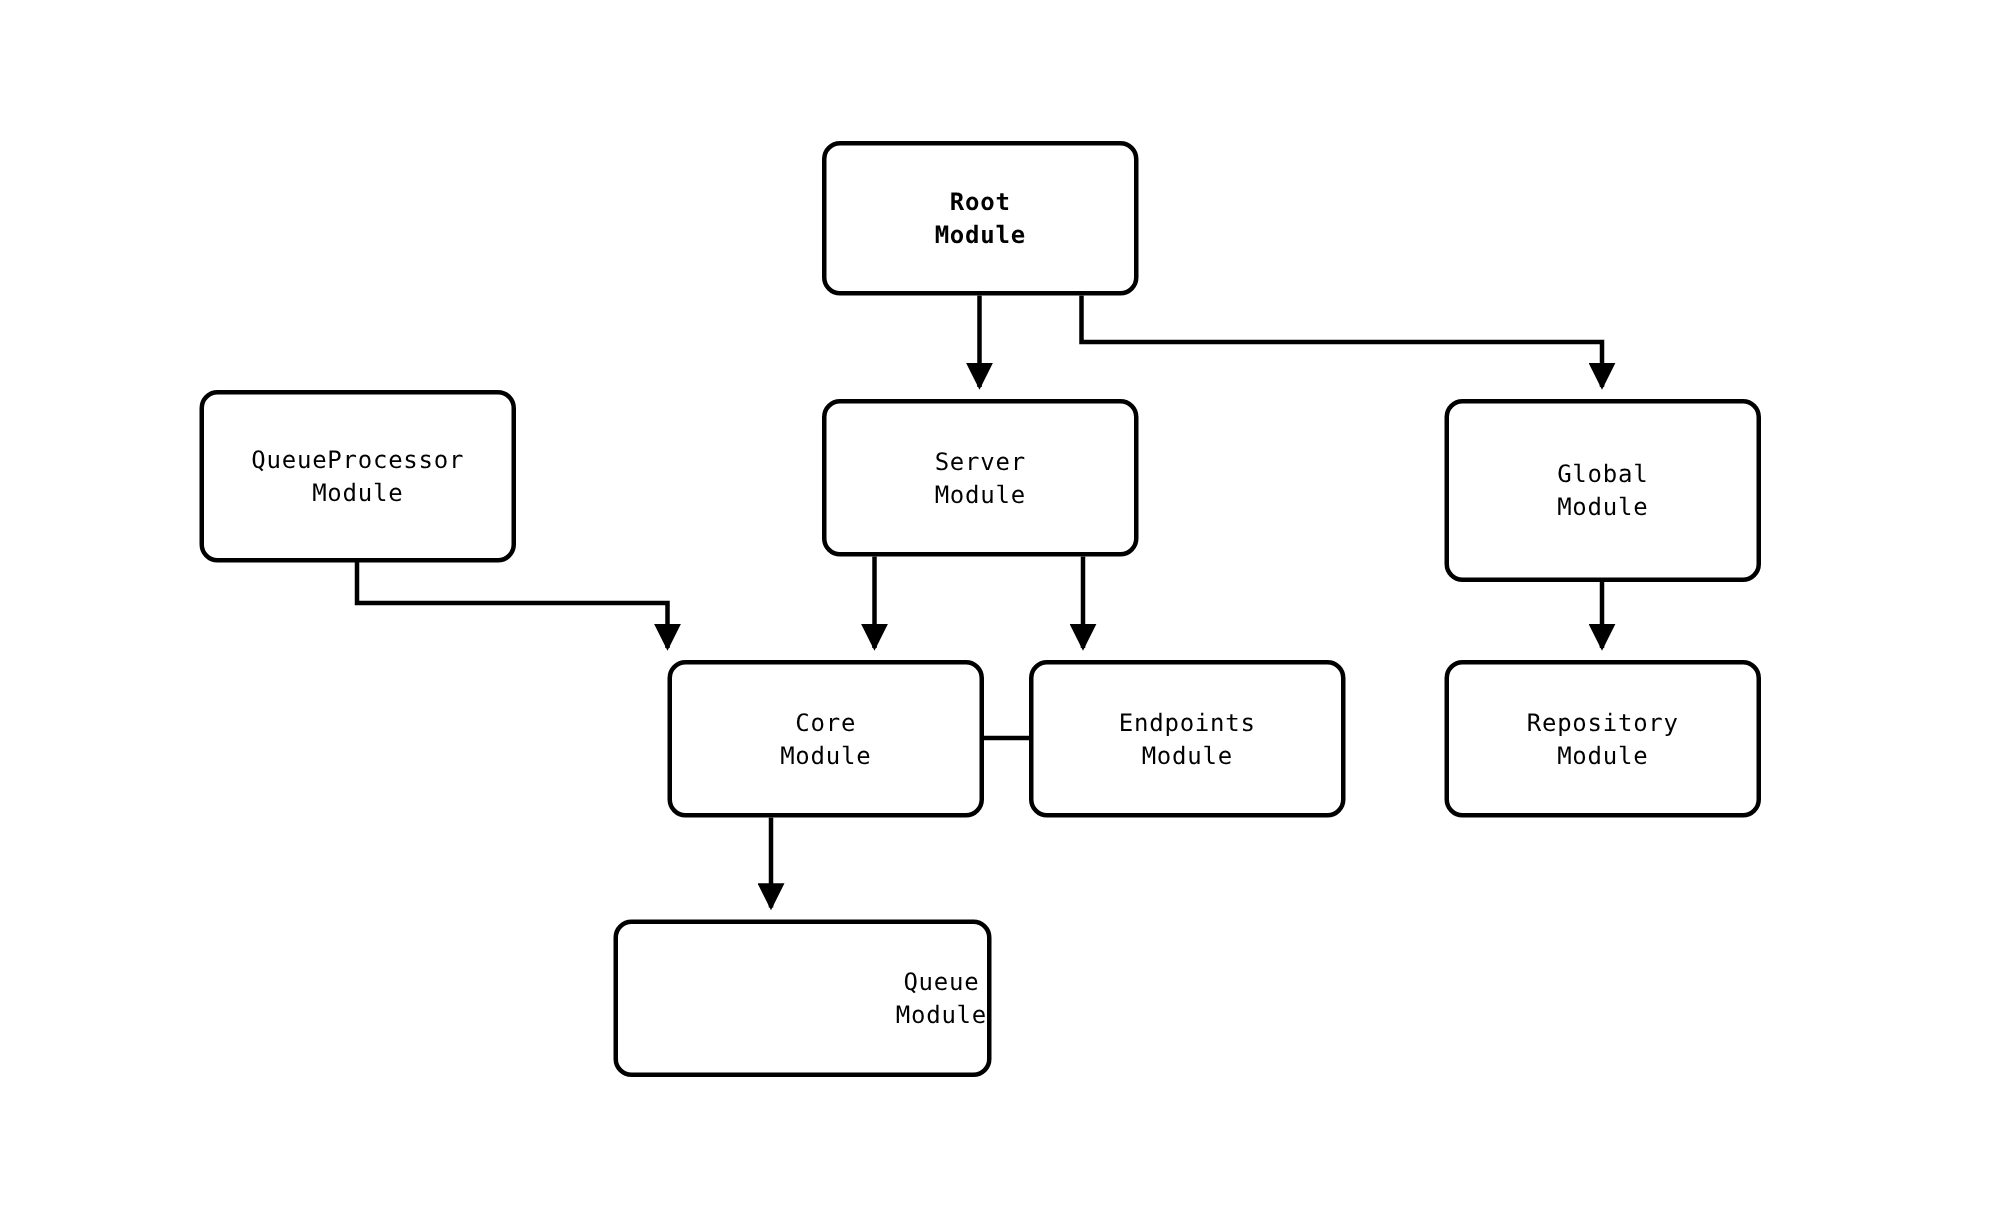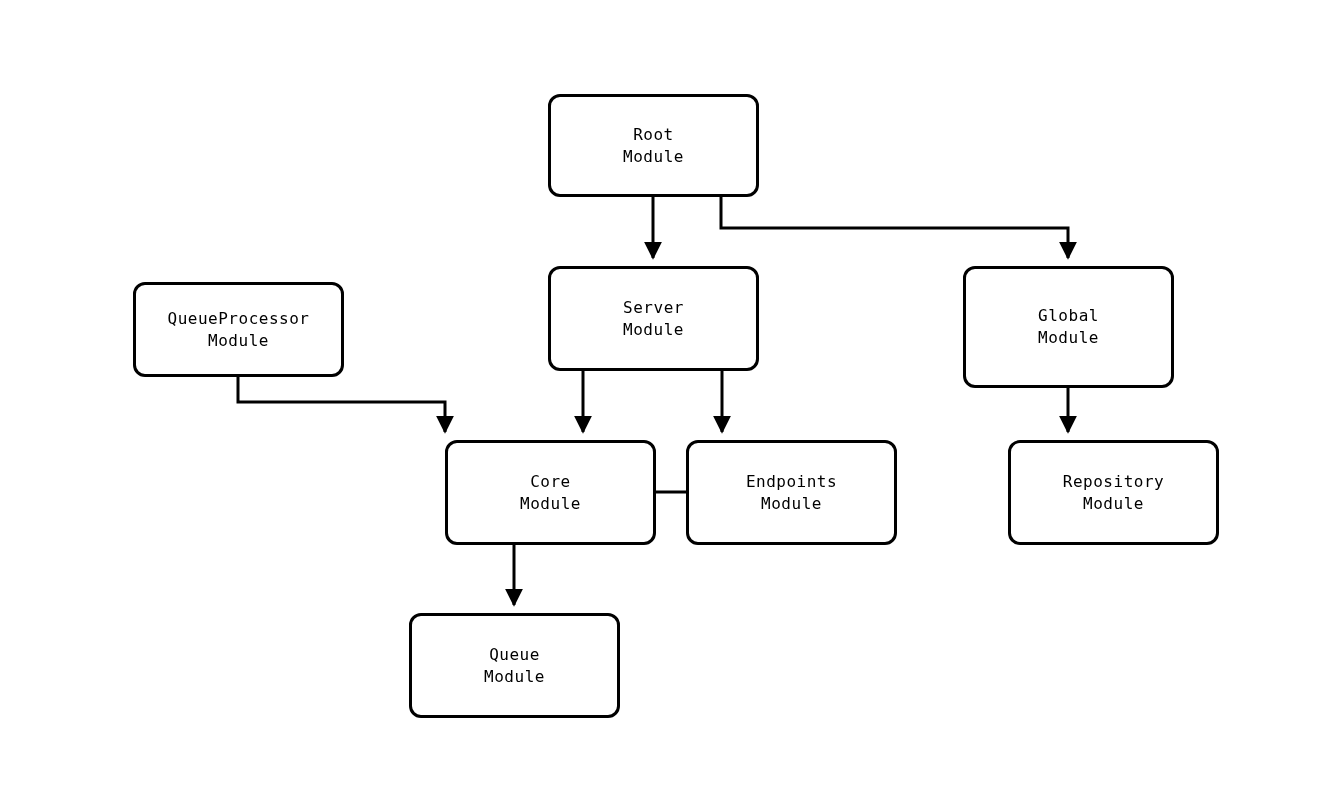--- a/index.html
+++ b/index.html
@@ -62,46 +62,46 @@
         <path d="M 721 197 L 721 228 L 1068 228 L 1068 258" fill="none" stroke="#000000" stroke-width="3" stroke-linecap="butt" stroke-linejoin="miter" marker-end="url(#arrow-head)"></path>
         <path d="M 238 371 L 238 402 L 445 402 L 445 432" fill="none" stroke="#000000" stroke-width="3" stroke-linecap="butt" stroke-linejoin="miter" marker-end="url(#arrow-head)"></path>
         <path d="M 583 371 L 583 432" fill="none" stroke="#000000" stroke-width="3" stroke-linecap="butt" stroke-linejoin="miter" marker-end="url(#arrow-head)"></path>
         <path d="M 722 371 L 722 432" fill="none" stroke="#000000" stroke-width="3" stroke-linecap="butt" stroke-linejoin="miter" marker-end="url(#arrow-head)"></path>
         <path d="M 686 492 L 628 492" fill="none" stroke="#000000" stroke-width="3" stroke-linecap="butt" stroke-linejoin="miter" marker-end="url(#arrow-head)"></path>
         <path d="M 1068 371 L 1068 432" fill="none" stroke="#000000" stroke-width="3" stroke-linecap="butt" stroke-linejoin="miter" marker-end="url(#arrow-head)"></path>
         <path d="M 514 545 L 514 605" fill="none" stroke="#000000" stroke-width="3" stroke-linecap="butt" stroke-linejoin="miter" marker-end="url(#arrow-head)"></path>
       </g>
   </svg>
   <div id="nodes-layer">
-      <div class="node" style="left: 548px; top: 94px; width: 211px; height: 103px;">
+      <div class="node" style="left: 548px; top: 94px; width: 211px; height: 103px; font-weight: bold;">
         <div class="node-label">Root
 Module</div>
       </div>
-      <div class="node" style="left: 133px; top: 282px; width: 211px; height: 95px;">
+      <div class="node" style="left: 133px; top: 260px; width: 211px; height: 115px;">
         <div class="node-label">QueueProcessor
 Module</div>
       </div>
       <div class="node" style="left: 548px; top: 266px; width: 211px; height: 105px;">
         <div class="node-label">Server
 Module</div>
       </div>
       <div class="node" style="left: 963px; top: 266px; width: 211px; height: 122px;">
         <div class="node-label">Global
 Module</div>
       </div>
       <div class="node" style="left: 409px; top: 440px; width: 211px; height: 105px; margin-left: 36px;">
         <div class="node-label">Core
 Module</div>
       </div>
       <div class="node" style="left: 686px; top: 440px; width: 211px; height: 105px;">
         <div class="node-label">Endpoints
 Module</div>
       </div>
-      <div class="node" style="left: 963px; top: 440px; width: 211px; height: 105px; margin-left: 45px;">
+      <div class="node" style="left: 963px; top: 440px; width: 211px; height: 105px;">
         <div class="node-label">Repository
 Module</div>
       </div>
-      <div class="node" style="left: 409px; top: 613px; width: 211px; height: 105px;">
+      <div class="node" style="left: 409px; top: 613px; width: 252px; height: 105px; justify-content: flex-end;">
         <div class="node-label">Queue
 Module</div>
       </div>
     </div>
 </div>
 
 </body></html>

